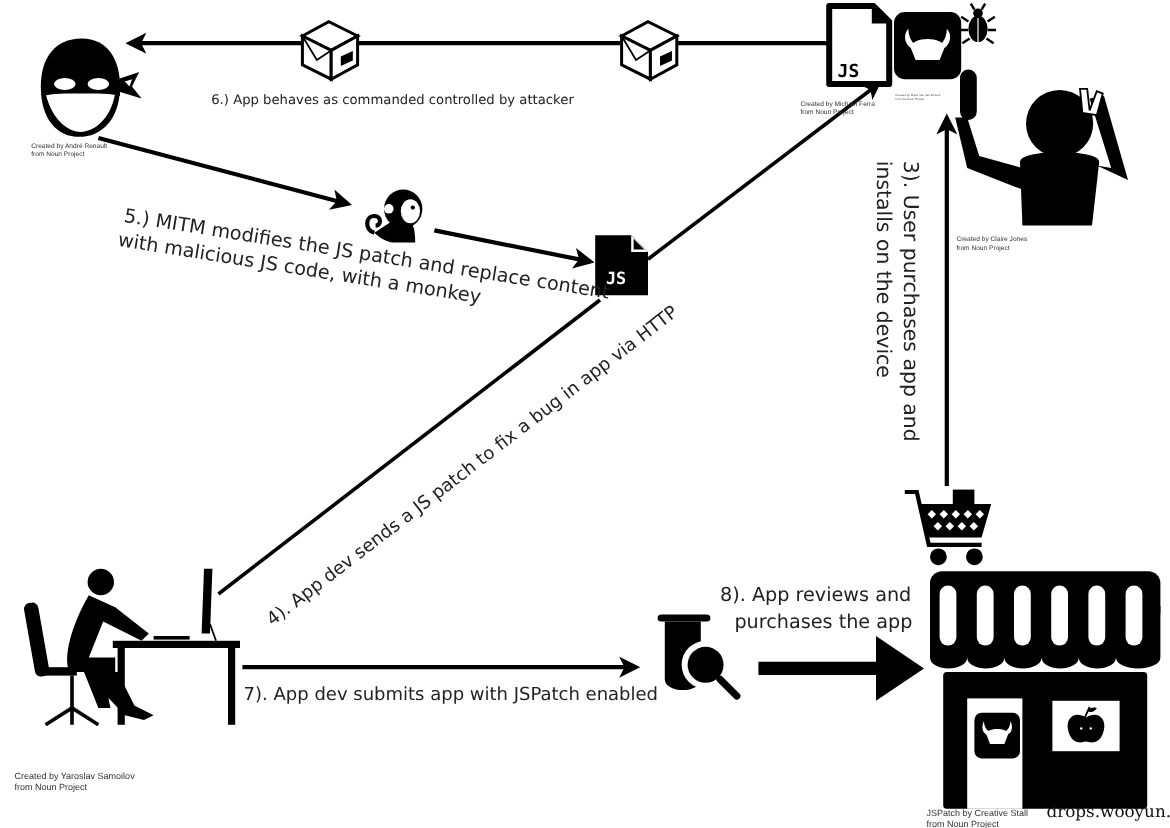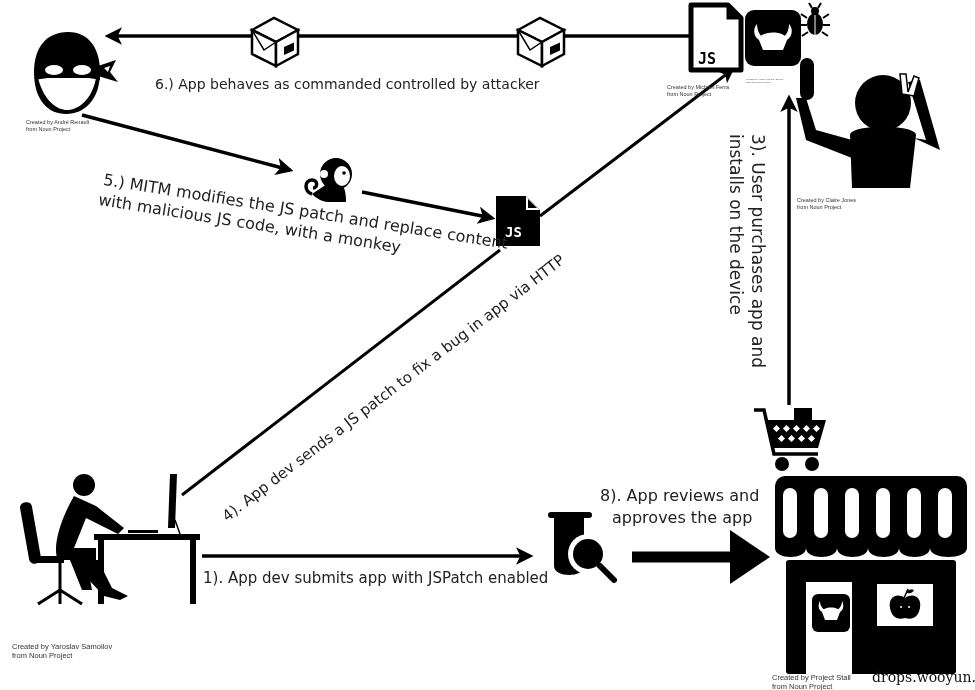--- a/index.html
+++ b/index.html
@@ -185,34 +185,34 @@
     <g>
       <path d="M905,598 C896,592 888,598 890,608 C892,618 898,620 905,618 C912,620 918,618 920,608 C922,598 914,592 905,598 Z" fill="#000"></path>
       <path d="M904,598 L908,589" stroke="#000" stroke-width="1.5"></path>
       <path d="M906,592 C910,588 914,590 914,590 C912,594 908,594 906,592 Z" fill="#000"></path>
       <circle cx="901" cy="607" r="1" fill="#fff"></circle>
       <circle cx="909" cy="607" r="1" fill="#fff"></circle>
     </g>
   </g>
 </svg>
 
-<div class="lbl" style="left:155px;top:74px;font-size:14px;">6.) App behaves as commanded controlled by attacker</div>
+<div class="lbl" style="left:176px;top:74px;font-size:11px;">6.) App behaves as commanded controlled by attacker</div>
 
 <div class="lbl" style="left:105px;top:170px;transform:rotate(9deg);font-size:16px;">5.) MITM modifies the JS patch and replace content</div>
 <div class="lbl" style="left:100px;top:190px;transform:rotate(9deg);font-size:16px;">with malicious JS code, with a monkey</div>
 
 <div class="lbl" style="left:218px;top:510px;transform:rotate(-37.5deg);font-size:15px;">4). App dev sends a JS patch to fix a bug in app via HTTP</div>
 
 <div class="lbl" style="left:768px;top:134px;transform:rotate(90deg);font-size:17px;">3). User purchases app and</div>
 <div class="lbl" style="left:746px;top:134px;transform:rotate(90deg);font-size:17px;">installs on the device</div>
 
 <div class="lbl" style="left:600px;top:486px;font-size:16px;">8). App reviews and</div>
-<div class="lbl" style="left:612px;top:508px;font-size:16px;">approves the app</div>
-
-<div class="lbl" style="left:203px;top:568px;font-size:15px;">1). App dev submits app with JSPatch enabled</div>
+<div class="lbl" style="left:612px;top:508px;font-size:16px;">purchases the app</div>
+
+<div class="lbl" style="left:203px;top:568px;font-size:15px;">7). App dev submits app with JSPatch enabled</div>
 
 <div class="credit" style="left:26px;top:119px;">
   <div>Created by André Renault</div>
   <div>from Noun Project</div>
 </div>
 <div class="credit big" style="left:12pxtop:642px;left:12px;top:642px;">
   <div>Created by Yaroslav Samoilov</div>
   <div>from Noun Project</div>
 </div>
 <div class="credit" style="left:797px;top:197px;">
@@ -221,17 +221,17 @@
 </div>
 <div class="credit" style="left:667px;top:84px;">
   <div>Created by Michael Ferra</div>
   <div>from Noun Project</div>
 </div>
 <div class="credit tiny" style="left:746px;top:78px;">
   <div>Created by Marie Van den Broeck</div>
   <div>from the Noun Project</div>
 </div>
 <div class="credit big" style="left:772px;top:673px;">
-  <div>Created by Project Stall</div>
+  <div>JSPatch by Creative Stall</div>
   <div>from Noun Project</div>
 </div>
 
 <div class="wm" style="left:872px;top:669px;">drops.wooyun.org</div>
 
 </body></html>

